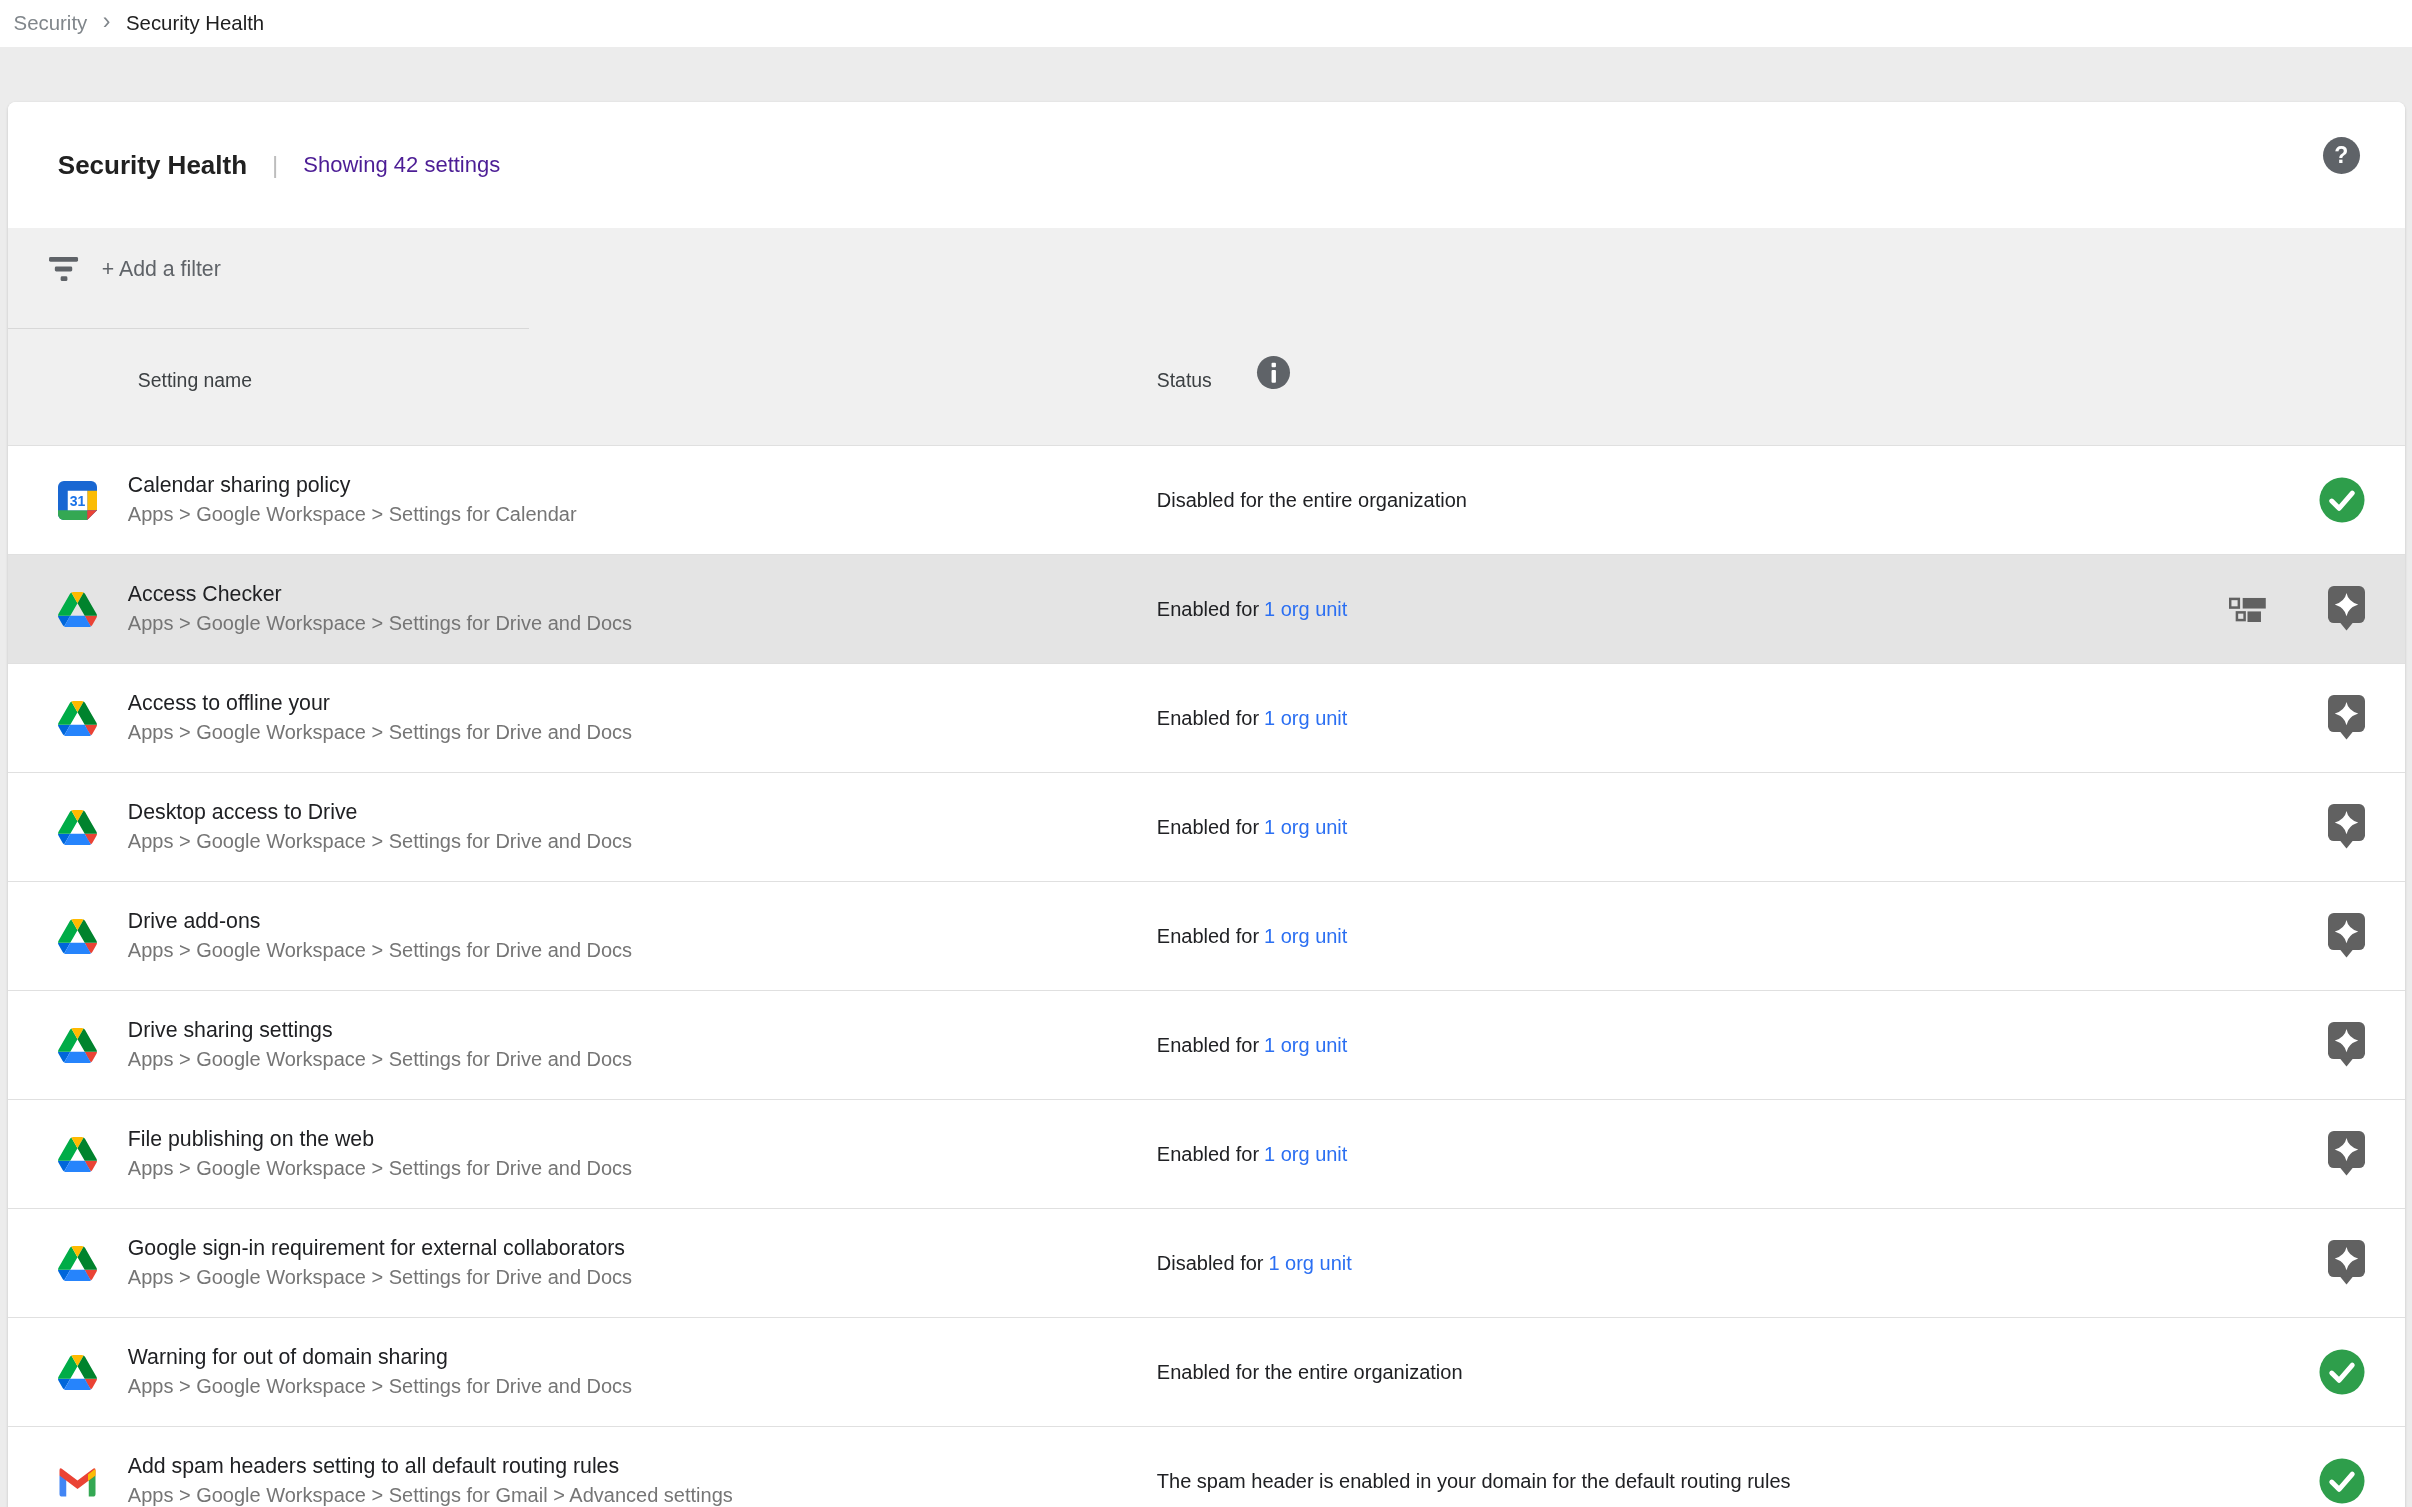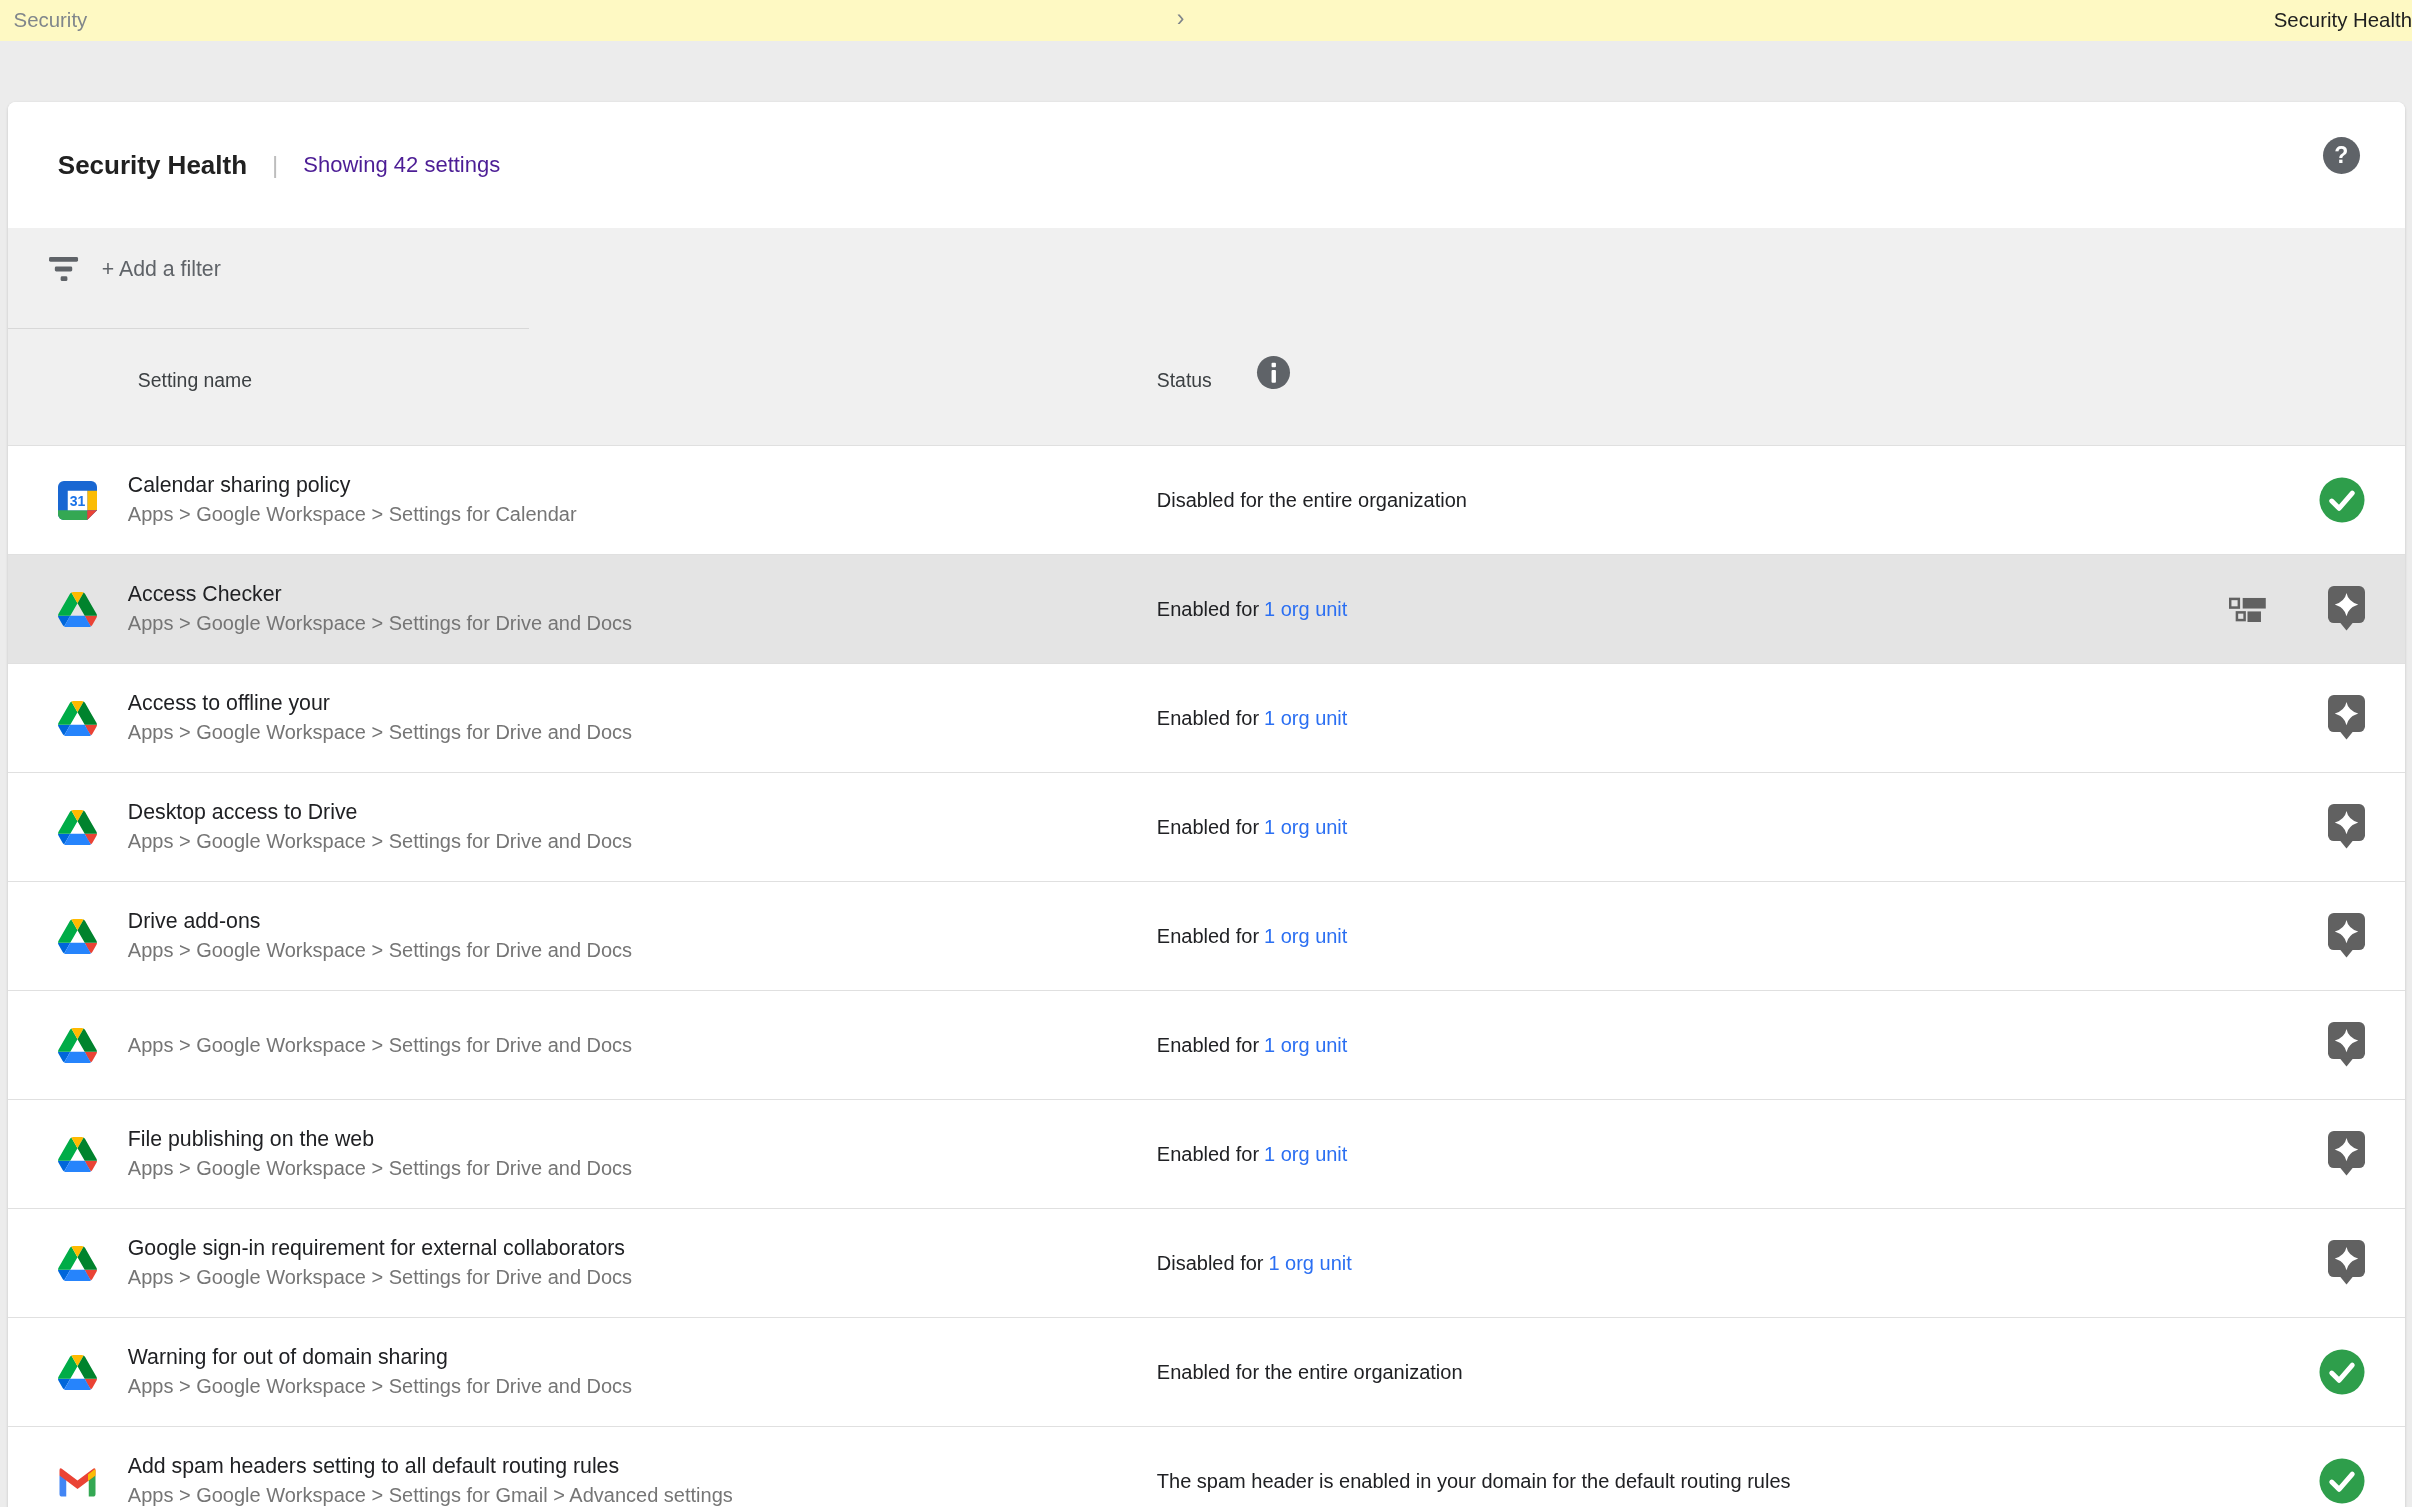--- a/index.html
+++ b/index.html
@@ -1,22 +1,22 @@
 <!DOCTYPE html>
 <html><head>
 <meta charset="utf-8">
 <style>
   * { margin:0; padding:0; box-sizing:border-box; }
   html,body { background:#ececec; }
   body { font-family:"Liberation Sans", sans-serif; }
   .page { position:relative; width:2412px; height:1508px; background:#ececec; overflow:hidden; }
 
   
-  .breadcrumb-bar { position:absolute; left:0; top:0; width:100%; height:41px;
-    background:#fef9c3; display:flex; align-items:center; padding-left:13.6px;justify-content:space-between; }
+  .breadcrumb-bar { position:absolute; left:0; top:0; width:100%; height:47px;
+    background:#ffffff; display:flex; align-items:center; padding-left:13.6px; }
   .crumb-parent { font-size:20.4px; color:#80868b; cursor:pointer; }
   .crumb-sep { font-size:23px; color:#80868b; margin:0 15.5px 3.9px 15.5px; }
   .crumb-current { font-size:20.4px; color:#1f1f1f; font-weight:500; }
 
   
   .card { position:absolute; left:7.8px; top:102px; width:2397px; height:1417px;
     background:#ffffff; border-radius:7.8px 7.8px 0 0;
     box-shadow:0 1px 2.9px rgba(0,0,0,.18); overflow:hidden; }
 
   
@@ -256,20 +256,21 @@
             <svg viewBox="0 0 87.3 78" xmlns="http://www.w3.org/2000/svg">
     <path d="M6.6 66.85l3.85 6.65c.8 1.4 1.95 2.5 3.3 3.3L27.5 53H0c0 1.55.4 3.1 1.2 4.5z" fill="#0066da"></path>
     <path d="M43.65 25L29.9 1.2c-1.35.8-2.5 1.9-3.3 3.3l-25.4 44A9.06 9.06 0 000 53h27.5z" fill="#00ac47"></path>
     <path d="M73.55 76.8c1.35-.8 2.5-1.9 3.3-3.3l1.6-2.75 7.65-13.25c.8-1.4 1.2-2.95 1.2-4.5H59.8l5.85 11.5z" fill="#ea4335"></path>
     <path d="M43.65 25L57.4 1.2C56.05.4 54.5 0 52.9 0H34.4c-1.6 0-3.15.45-4.5 1.2z" fill="#ffba00"></path>
     <path d="M59.8 53H27.5L13.75 76.8c1.35.8 2.9 1.2 4.5 1.2h50.8c1.6 0 3.15-.45 4.5-1.2z" fill="#2684fc"></path>
     <path d="M73.4 26.5l-12.7-22c-.8-1.4-1.95-2.5-3.3-3.3L43.65 25 59.8 53h27.45c0-1.55-.4-3.1-1.2-4.5z" fill="#00832d"></path>
   </svg>
           </span>
     <div class="row-text">
+      <div class="row-title">Drive sharing settings</div>
       <div class="row-path">Apps &gt; Google Workspace &gt; Settings for Drive and Docs</div>
     </div>
     <div class="row-status">
       <span class="status-text">Enabled for</span><a class="status-link" href="#" style="color: rgb(43, 111, 242);">1 org unit</a>
     </div>
     <div class="row-trailing">
             <span class="icon-holder">
               <svg width="37" height="46" viewBox="0 0 38 47" xmlns="http://www.w3.org/2000/svg">
     <rect x="0" y="0" width="38" height="38" rx="6" fill="#616161"></rect>
     <path d="M12.5 37.5 L25.5 37.5 L19 45.5 Z" fill="#616161"></path>

